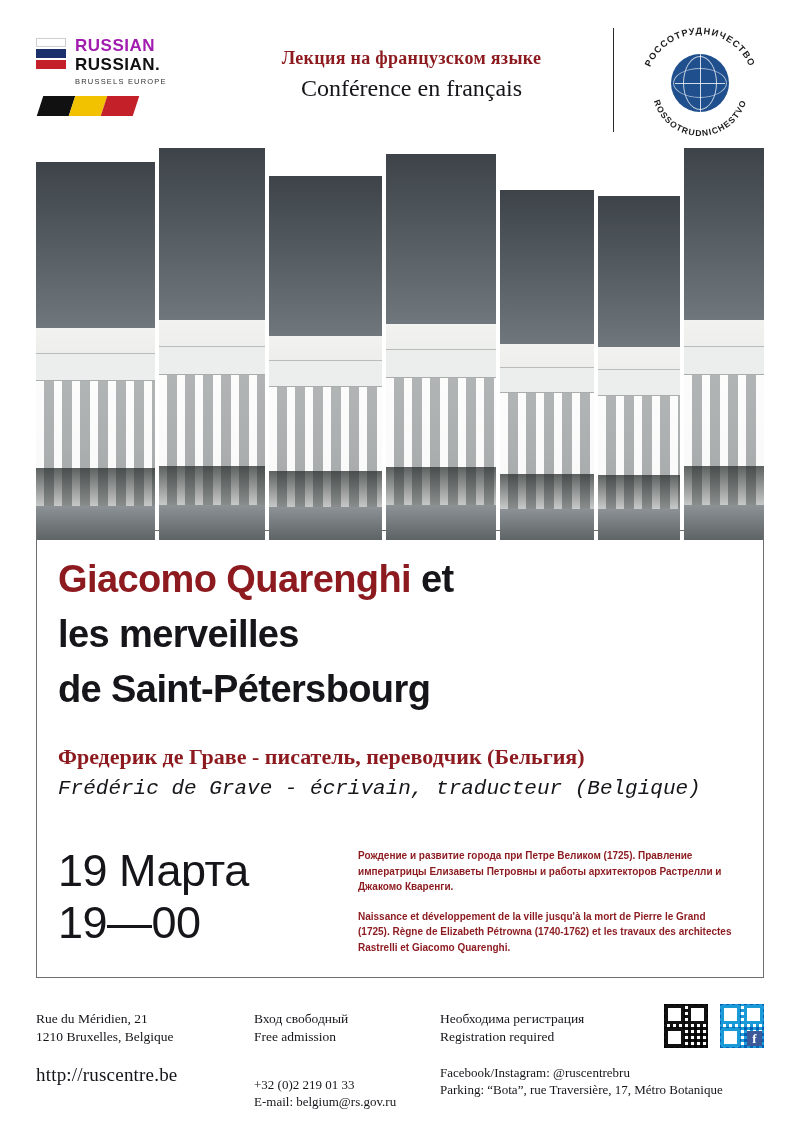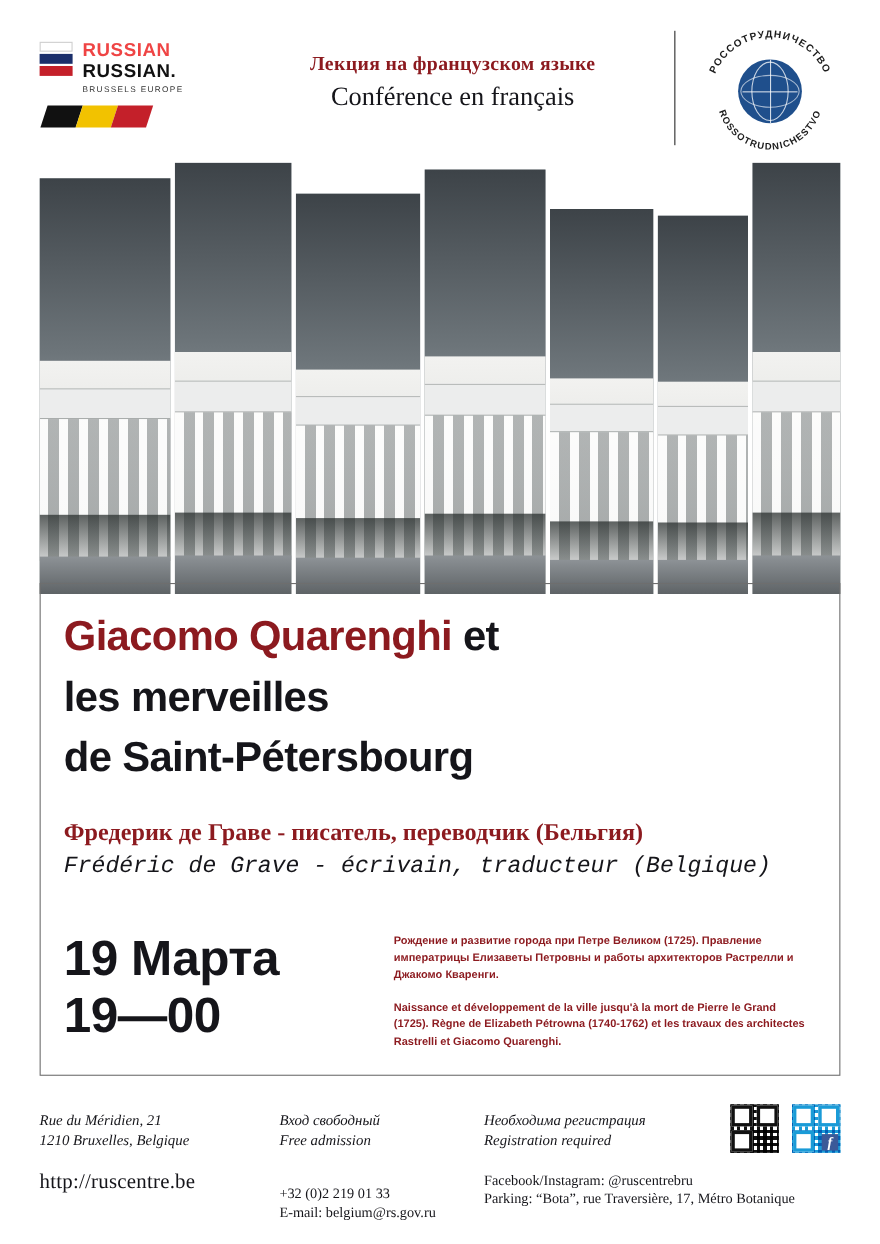--- a/index.html
+++ b/index.html
@@ -49,21 +49,21 @@
     margin-bottom: 2px;
   }
   .lm-w { background: #ffffff; border: 1px solid #cfcfcf; box-sizing: border-box; }
   .lm-b { background: #1b2f6b; }
   .lm-r { background: #c4202a; }
   .logo-text .lt1 {
     font-size: 17px;
     font-weight: bold;
     letter-spacing: 0.5px;
     line-height: 19px;
-    color: #ef4444;
+    color: #a21caf;
   }
   .logo-text .lt2 {
     font-size: 17px;
     font-weight: bold;
     letter-spacing: 0.5px;
     line-height: 19px;
     color: #111;
   }
   .logo-text .lt3 {
     font-size: 7.5px;
@@ -272,21 +272,21 @@
 
   .datetime {
     position: absolute;
     left: 58px;
     top: 845px;
     width: 280px;
   }
   .datetime .d1,
   .datetime .d2 {
     font-size: 45px;
-    font-weight: bold;
+    font-weight: normal;
     line-height: 52px;
     letter-spacing: -0.5px;
     color: #15151a;
   }
   .desc {
     position: absolute;
     left: 358px;
     top: 848px;
     width: 378px;
     color: #8c1a1f;
@@ -299,21 +299,21 @@
   
   .footer {
     position: absolute;
     left: 36px;
     right: 36px;
     top: 1004px;
     height: 110px;
     font-family: "Liberation Serif", serif;
     color: #15151a;
   }
-  .f-row1 { position: relative; height: 52px; font-style: italic; }
+  .f-row1 { position: relative; height: 52px; }
   .f-col-a { position: absolute; left: 0; top: 6px; width: 220px; font-size: 13.5px; line-height: 18px; }
   .f-col-b { position: absolute; left: 218px; top: 6px; width: 180px; font-size: 13.5px; line-height: 18px; }
   .f-col-c { position: absolute; left: 404px; top: 6px; width: 250px; font-size: 13.5px; line-height: 18px; }
   .f-row2 { position: relative; height: 56px; }
   .f-url {
     position: absolute; left: 0; top: 8px;
     font-size: 19px;
     letter-spacing: 0.2px;
   }
   .f-col-d { position: absolute; left: 218px; top: 20px; width: 200px; font-size: 13px; line-height: 17px; }

